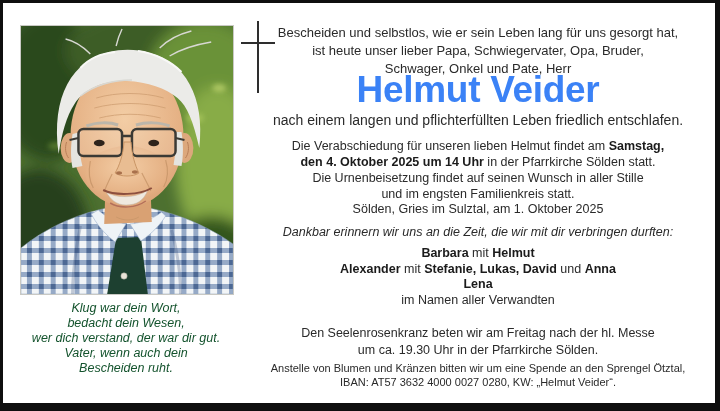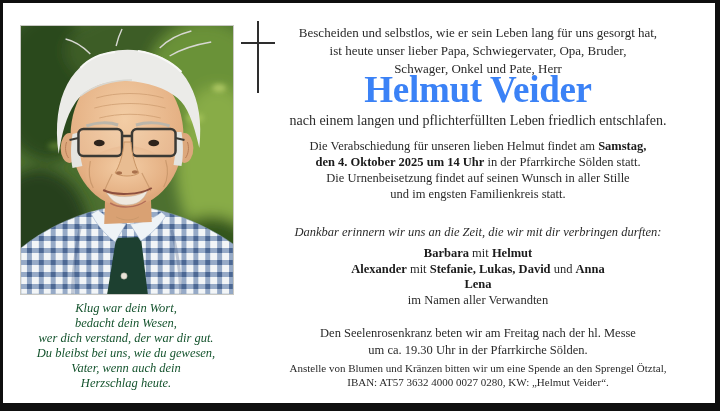--- a/index.html
+++ b/index.html
@@ -1,18 +1,18 @@
 <!DOCTYPE html>
 <html><head>
 <meta charset="utf-8">
 <style>
   html,body{margin:0;padding:0;background:#ffffff;}
   .page{
     position:relative;width:720px;height:411px;background:#ffffff;
-    overflow:hidden;font-family:Liberation Serif, serif;color:#2a2a2a;
+    overflow:hidden;font-family:Liberation Sans, sans-serif;color:#2a2a2a;
   }
   .frame{position:absolute;inset:0;border:solid #0f0f0f;border-width:3px 5px 8px 3px;pointer-events:none;}
   .photo{position:absolute;left:20px;top:25px;width:212px;height:268px;border:1px solid #c9c9c4;box-sizing:content-box;}
   .cross-v{position:absolute;left:257px;top:21px;width:2px;height:72px;background:#2e2e2e;}
   .cross-h{position:absolute;left:241px;top:42px;width:34px;height:2px;background:#2e2e2e;}
   .col{position:absolute;left:246px;top:0;width:464px;height:411px;text-align:center;}
   .blk{position:absolute;left:0;width:100%;}
   .line{white-space:nowrap;}
   .fs-body{font-size:12.5px;}
   .intro{top:24px;line-height:18px;font-size:13px;}
@@ -160,20 +160,21 @@
     <div class="blk farewell fs-body">
       <div class="line"><span>Die Verabschiedung für unseren lieben Helmut findet am </span><span class="b">Samstag,</span></div>
       <div class="line"><span class="b">den 4. Oktober 2025 um 14 Uhr</span><span> in der Pfarrkirche Sölden statt.</span></div>
     </div>
 
     <div class="blk urn fs-body">
       <div class="line">Die Urnenbeisetzung findet auf seinen Wunsch in aller Stille</div>
       <div class="line">und im engsten Familienkreis statt.</div>
     </div>
 
+    <div class="blk dateline fs-body line">Sölden, Gries im Sulztal, am 1. Oktober 2025</div>
 
     <div class="blk gratitude fs-body line">Dankbar erinnern wir uns an die Zeit, die wir mit dir verbringen durften:</div>
 
     <div class="blk family fs-body">
       <div class="line"><span class="b">Barbara</span><span> mit </span><span class="b">Helmut</span></div>
       <div class="line"><span class="b">Alexander</span><span> mit </span><span class="b">Stefanie, Lukas, David</span><span> und </span><span class="b">Anna</span></div>
       <div class="line"><span class="b">Lena</span></div>
       <div class="line"><span>im Namen aller Verwandten</span></div>
     </div>
 
@@ -186,19 +187,18 @@
       <div class="line">Anstelle von Blumen und Kränzen bitten wir um eine Spende an den Sprengel Ötztal,</div>
       <div class="line">IBAN: AT57 3632 4000 0027 0280, KW: „Helmut Veider“.</div>
     </div>
 
   </div>
 
   <div class="poem">
     <div class="line">Klug war dein Wort,</div>
     <div class="line">bedacht dein Wesen,</div>
     <div class="line">wer dich verstand, der war dir gut.</div>
-    <div class="line">Du bleibst bei uns, wie du gewesen,</div>
     <div class="line">Vater, wenn auch dein</div>
-    <div class="line">Herzschlag heute.</div>
+    <div class="line">Bescheiden ruht.</div>
   </div>
 
   <div class="frame"></div>
 </div>
 
 </body></html>

